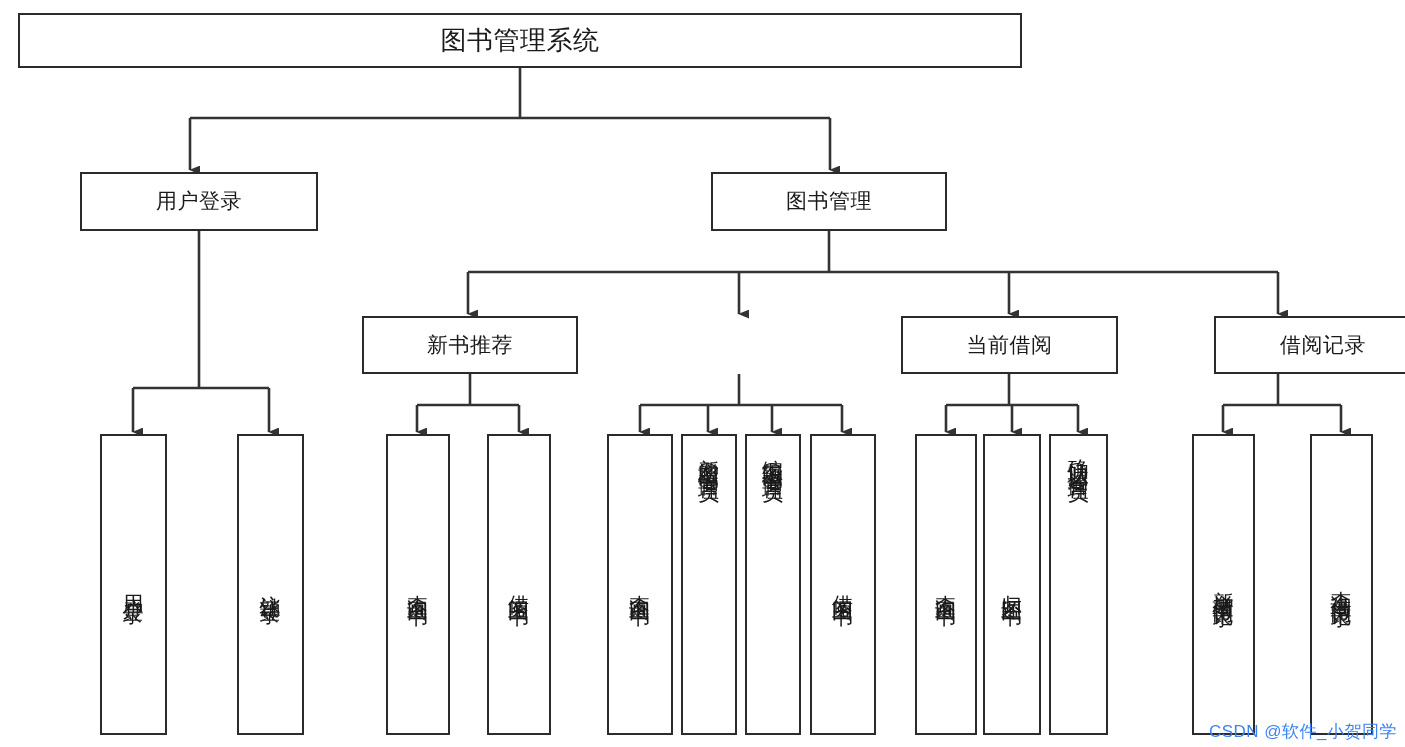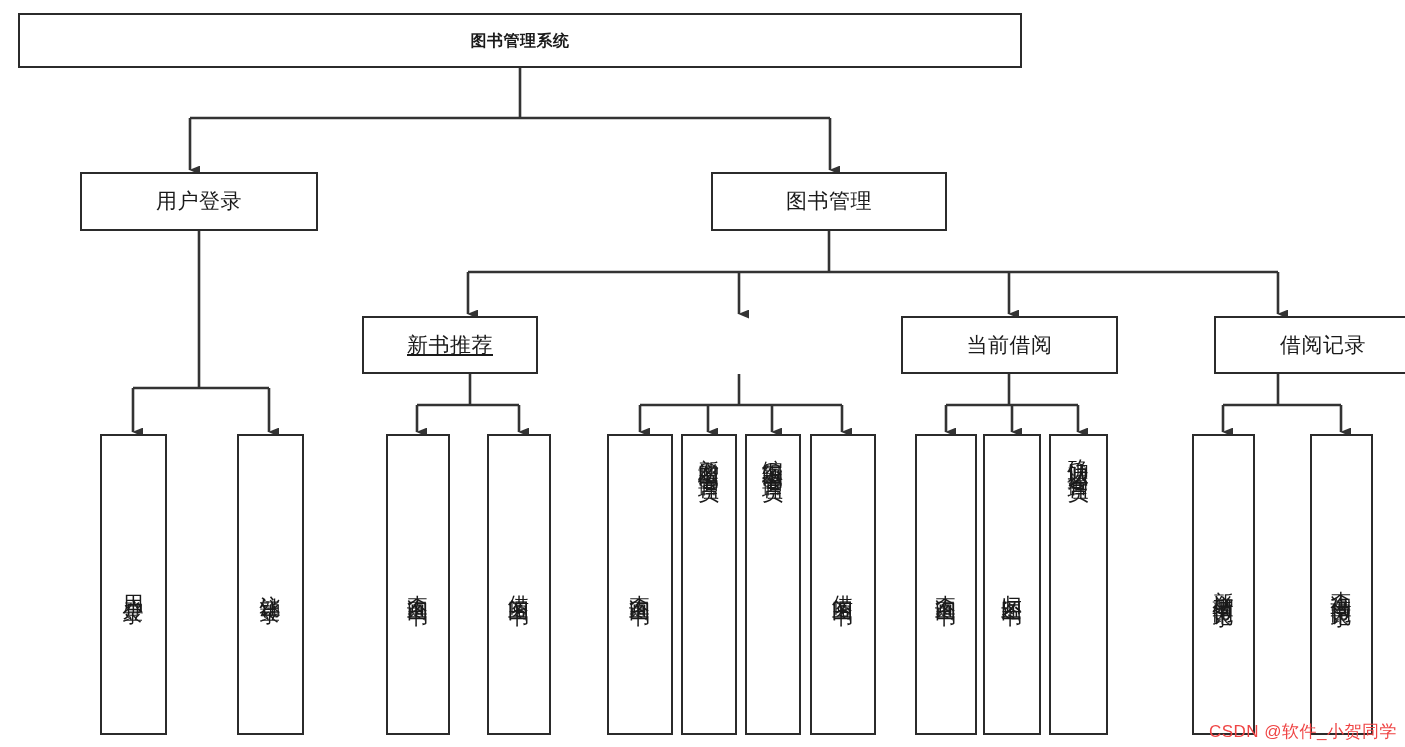--- a/index.html
+++ b/index.html
@@ -38,23 +38,22 @@
     display: block;
     text-align: center;
     line-height: 1.08;
     color: #1a1a1a;
   }
   .node-h .node-label {
     font-size: 21px;
     letter-spacing: 0.5px;
   }
   .node-root .node-label {
-    font-size: 16px;
+    font-size: 26px;
     letter-spacing: 0.5px;
-    font-weight: bold;
   }
   .node-v {
     align-items: flex-start;
     padding-top: 6px;
   }
   .node-v .node-label {
     writing-mode: vertical-rl;
     text-orientation: upright;
     font-size: 21px;
     letter-spacing: 3.5px;
@@ -66,21 +65,21 @@
   }
   .node-v.mid-text {
     align-items: center;
     padding-top: 0;
   }
   #watermark {
     position: absolute;
     right: 8px;
     bottom: 4px;
     font-size: 17px;
-    color: #ef4444;
+    color: #3b82f6;
     letter-spacing: 0.5px;
     white-space: nowrap;
     pointer-events: none;
   }
 </style>
 </head>
 <body>
 
 <div id="diagram-root">
 
@@ -142,21 +141,21 @@
   </div>
 
   <div class="node-box node-h" style="left:80px; top:172px; width:238px; height:59px;">
     <span class="node-label">用户登录</span>
   </div>
 
   <div class="node-box node-h" style="left:711px; top:172px; width:236px; height:59px;">
     <span class="node-label">图书管理</span>
   </div>
 
-  <div class="node-box node-h" style="left:362px; top:316px; width:176px; height:58px;text-decoration:underline;">
+  <div class="node-box node-h" style="left:362px; top:316px; width:216px; height:58px;">
     <span class="node-label">新书推荐</span>
   </div>
 
 
   <div class="node-box node-h" style="left:901px; top:316px; width:217px; height:58px;">
     <span class="node-label">当前借阅</span>
   </div>
 
   <div class="node-box node-h" style="left:1170px; top:316px; width:218px; height:58px;margin-left:44px;">
     <span class="node-label">借阅记录</span>

